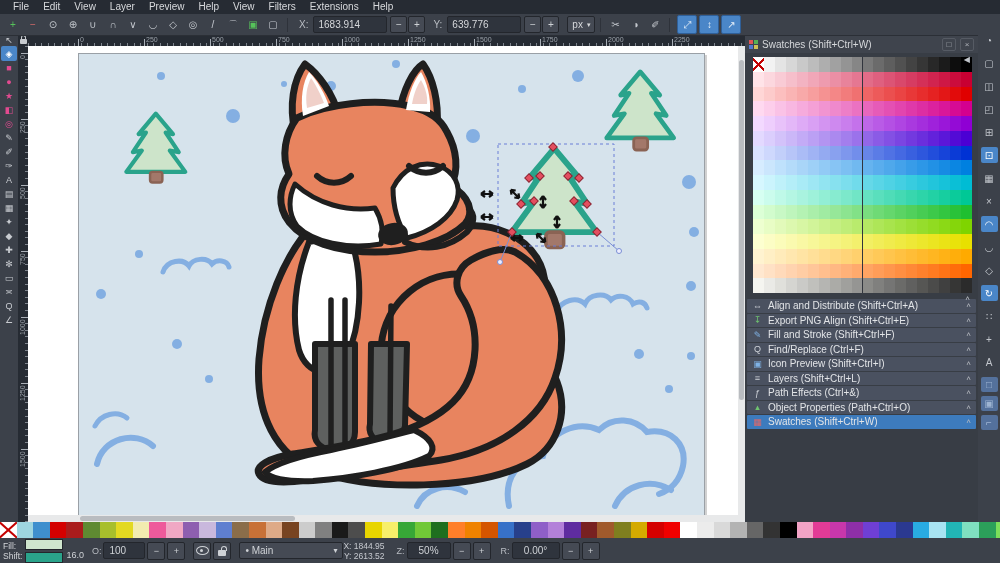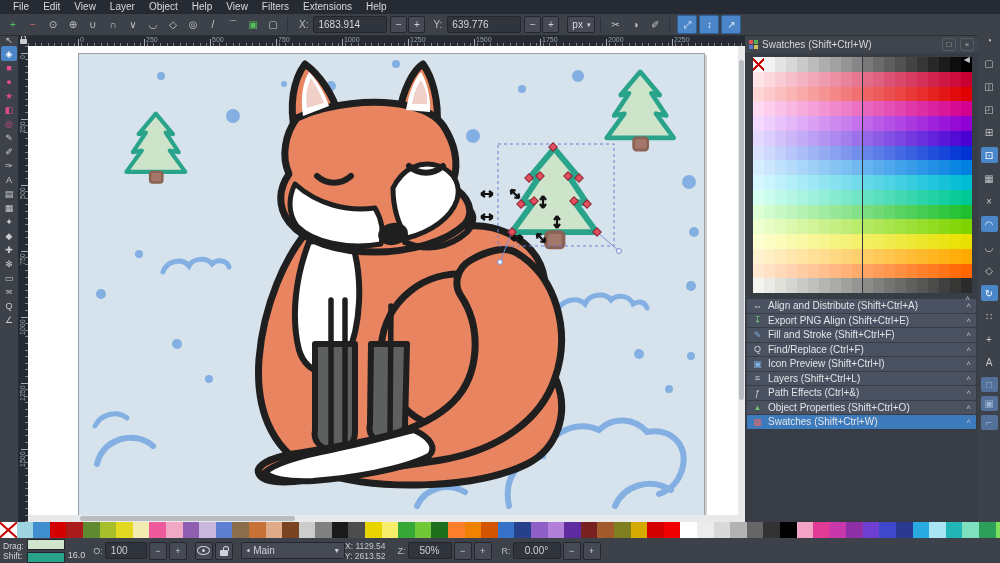--- a/index.html
+++ b/index.html
@@ -114,21 +114,21 @@
         border-bottom:none;border-radius:3px 3px 0 0;}
 </style>
 </head>
 <body>
 
 <div id="menubar" class="abs">
     <span class="menu-item">File</span>
     <span class="menu-item">Edit</span>
     <span class="menu-item">View</span>
     <span class="menu-item">Layer</span>
-    <span class="menu-item">Object</span>
+    <span class="menu-item">Preview</span>
     <span class="menu-item">Help</span>
     <span class="menu-item">View</span>
     <span class="menu-item">Filters</span>
     <span class="menu-item">Extensions</span>
     <span class="menu-item">Help</span>
   </div>
 
 <div id="toolbar2" class="abs">
   <span id="nt-icons" style="display:flex;align-items:center;gap:2px;">
       <span class="tb-icon green">+</span>
@@ -749,21 +749,21 @@
         <span class="plabel">Layers (Shift+Ctrl+L)</span>
         <span class="chev">˄</span>
       </div>
       <div class="panel-item">
         <span class="picon" style="color: rgb(207, 211, 217);">ƒ</span>
         <span class="plabel">Path Effects (Ctrl+&amp;)</span>
         <span class="chev">˄</span>
       </div>
       <div class="panel-item">
         <span class="picon" style="color: rgb(111, 196, 111);">▴</span>
-        <span class="plabel">Object Properties (Shift+Ctrl+O)</span>
+        <span class="plabel">Object Properties (Path+Ctrl+O)</span>
         <span class="chev">˄</span>
       </div>
       <div class="panel-item selected">
         <span class="picon" style="color: rgb(224, 104, 104);">▦</span>
         <span class="plabel">Swatches (Shift+Ctrl+W)</span>
         <span class="chev">˄</span>
       </div>
     </div>
 </div>
 
@@ -847,21 +847,21 @@
     <span class="pal" style="background: rgb(41, 171, 226);"></span>
     <span class="pal" style="background: rgb(168, 228, 242);"></span>
     <span class="pal" style="background: rgb(34, 181, 181);"></span>
     <span class="pal" style="background: rgb(127, 224, 192);"></span>
     <span class="pal" style="background: rgb(44, 160, 90);"></span>
     <span class="pal" style="background: rgb(125, 223, 90);"></span>
   </div>
 
 <div id="statusbar" class="abs">
   <div id="fs-labels">
-    <span>Drag:</span>
+    <span>Fill:</span>
     <span>Shift:</span>
   </div>
   <div id="fs-swatches">
     <div class="fs-chip" id="fill-chip" style="background: rgb(207, 229, 205);"></div>
     <div class="fs-chip" id="stroke-chip" style="background: rgb(42, 163, 139);"></div>
   </div>
   <span id="strokew">16.0</span>
   <div class="sb-group">
     <span style="font-size:9px;color:#b9bdc3;">O:</span>
     <span class="sb-field" style="width:30px;">100</span>
@@ -877,21 +877,21 @@
       </span>
   </div>
   <div class="sb-group">
     <span class="sb-field" id="layer-dd">
       <span><span>•</span>
       <span>Main</span></span>
       <span style="font-size:8px;">▾</span>
     </span>
   </div>
   <div id="cursor-xy">
-    <span><span>X:</span> <span>1129.54</span></span>
+    <span><span>X:</span> <span>1844.95</span></span>
     <span><span>Y:</span> <span>2613.52</span></span>
   </div>
   <div class="sb-group" style="margin-right:2px;">
     <span style="font-size:9px;color:#b9bdc3;">Z:</span>
     <span class="sb-field" style="width:32px;justify-content:center;">50%</span>
     <span class="sb-btn">−</span>
     <span class="sb-btn">+</span>
   </div>
   <div class="sb-group" style="margin-right:4px;">
     <span style="font-size:9px;color:#b9bdc3;">R:</span>

